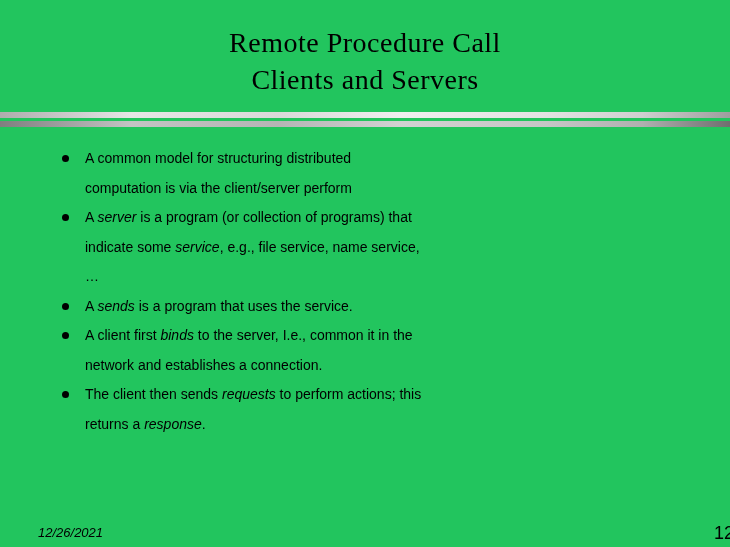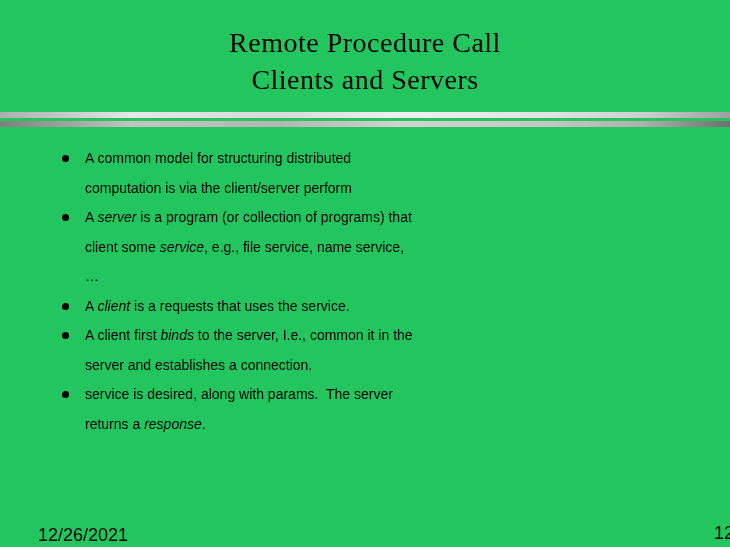--- a/index.html
+++ b/index.html
@@ -68,22 +68,23 @@
   }
   .bullet-line {
     white-space: pre-wrap;
   }
   .bullet-line em {
   }
   .footer-date {
     position: absolute;
     left: 38px;
     top: 525px;
-    font-size: 18px;
+    font-size: 13px;
     color: #000000;
+    font-style: italic;
   }
   .footer-page {
     position: absolute;
     right: 17px;
     top: 523px;
     font-size: 18px;
     color: #000000;
     text-align: right;
   }
 </style>
@@ -102,35 +103,35 @@
 
   <div class="content" id="bullet-list">
       <div class="bullet-item">
         <span class="bullet-dot"></span>
         <div class="bullet-line"><span>A common model for structuring distributed</span></div>
         <div class="bullet-line"><span>computation is via the client/server perform</span></div>
       </div>
       <div class="bullet-item">
         <span class="bullet-dot"></span>
         <div class="bullet-line"><span>A </span><em>server</em><span> is a program (or collection of programs) that</span></div>
-        <div class="bullet-line"><span>client some </span><em>service</em><span>, e.g., file service, name service,</span></div>
+        <div class="bullet-line"><span>indicate some </span><em>service</em><span>, e.g., file service, name service,</span></div>
         <div class="bullet-line"><span>…</span></div>
       </div>
       <div class="bullet-item">
         <span class="bullet-dot"></span>
-        <div class="bullet-line"><span>A </span><em>client</em><span> is a requests that uses the service.</span></div>
+        <div class="bullet-line"><span>A </span><em>sends</em><span> is a program that uses the service.</span></div>
       </div>
       <div class="bullet-item">
         <span class="bullet-dot"></span>
         <div class="bullet-line"><span>A client first </span><em>binds</em><span> to the server, I.e., common it in the</span></div>
-        <div class="bullet-line"><span>server and establishes a connection.</span></div>
+        <div class="bullet-line"><span>network and establishes a connection.</span></div>
       </div>
       <div class="bullet-item">
         <span class="bullet-dot"></span>
-        <div class="bullet-line"><span>service is desired, along with params.  The server</span></div>
+        <div class="bullet-line"><span>The client then sends </span><em>requests</em><span> to perform actions; this</span></div>
         <div class="bullet-line"><span>returns a </span><em>response</em><span>.</span></div>
       </div>
     </div>
 
   <div class="footer-date">12/26/2021</div>
   <div class="footer-page">12</div>
 
 </div>
 
 </body></html>

